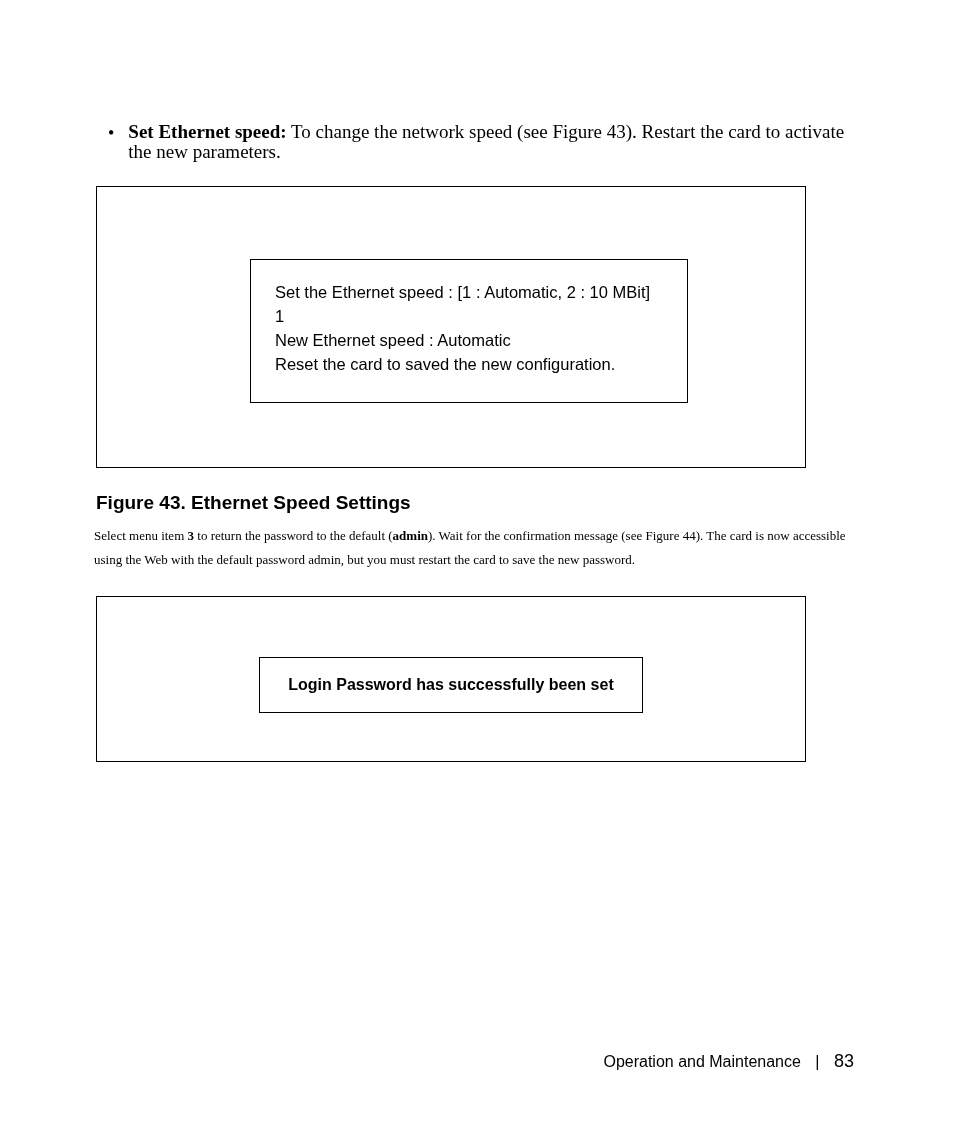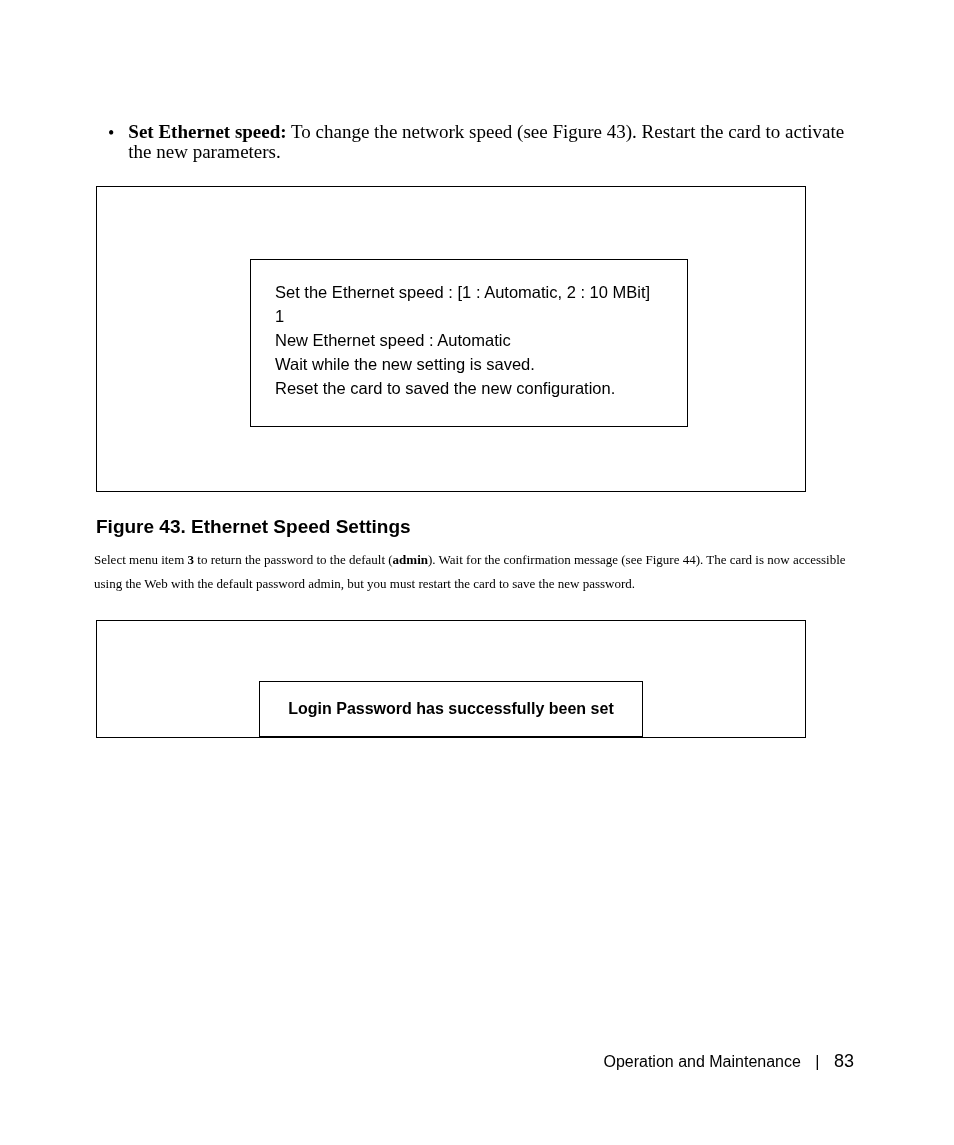--- a/index.html
+++ b/index.html
@@ -80,20 +80,21 @@
     line-height: 24px;
     margin-top: 10px;
     margin-left: 0px;
   }
   .outer-box-2 {
     border: 1.5px solid #000;
     width: 708px;
     margin-left: 2px;
     margin-top: 24px;
     padding-top: 60px;
+    padding-bottom: 48px;
     display: flex;
     justify-content: center;
   }
   .inner-box-2 {
     border: 1.5px solid #000;
     padding: 18px 28px;
     font-family: Arial, Helvetica, sans-serif;
     font-weight: bold;
     font-size: 16px;
   }
@@ -123,21 +124,20 @@
       <div class="bullet-text">
         <b>Set Ethernet speed:</b><span> To change the network speed (see Figure 43). Restart the card to activate the new parameters.</span>
       </div>
     </div>
 
     <div class="outer-box">
       <div class="inner-box inner-box-1">
         <div>Set the Ethernet speed : [1 : Automatic, 2 : 10 MBit]</div>
         <div>1</div>
         <div>New Ethernet speed : Automatic</div>
-        <div>Wait while the new setting is saved.</div>
         <div>Reset the card to saved the new configuration.</div>
       </div>
     </div>
 
     <div class="caption">Figure 43. Ethernet Speed Settings</div>
 
 
     <div class="para">
       <span>Select menu item </span><b>3</b><span> to return the password to the default (</span><b>admin</b><span>). Wait for the confirmation message (see Figure 44). The card is now accessible using the Web with the default password admin, but you must restart the card to save the new password.</span>
     </div>

